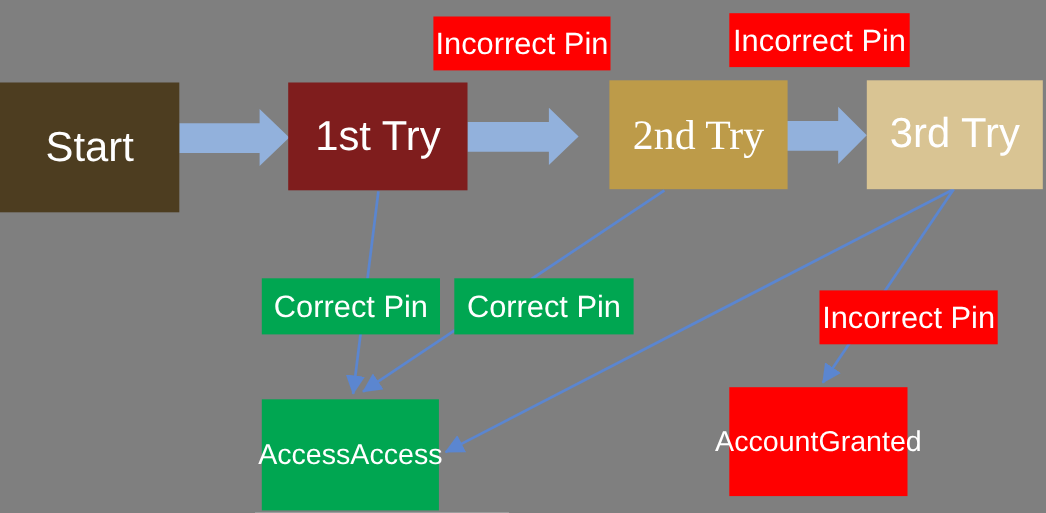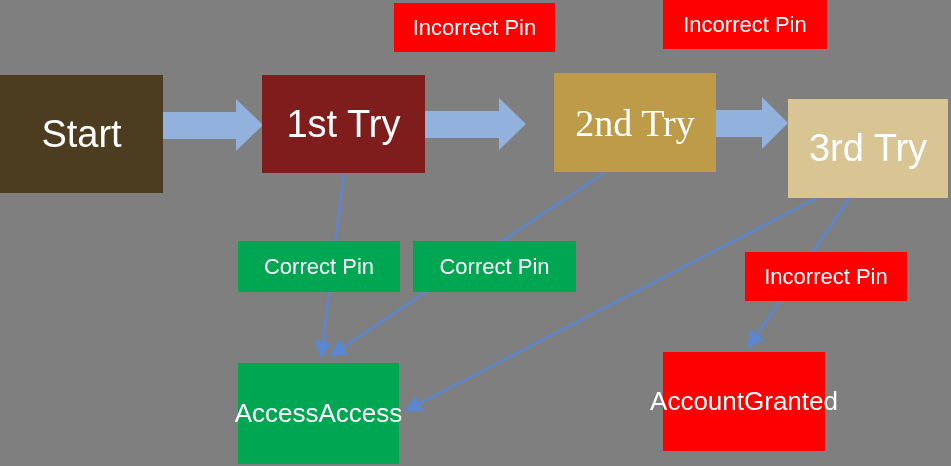--- a/index.html
+++ b/index.html
@@ -25,27 +25,27 @@
     color: #ffffff;
     z-index: 2;
   }
   .edge-label { z-index: 3; }
   .node.try { font-size: 38px; }
   .node.outcome {
     flex-direction: row;
     font-size: 26px;
     line-height: 1.24;
   }
-  .edge-label { font-size: 22px; }
+  .edge-label { font-size: 28px; margin-top: 12px; }
 
   
   #node-start           { left: 0;   top: 75;  width: 163px; height: 118px; top: 75px;  background: #4d3d20; }
   #node-try1            { left: 262px; top: 75px;  width: 163px; height: 98px;  background: #7f1d1d; }
   #node-try2            { left: 554px; top: 73px;  width: 162px; height: 99px;  background: #bd9b49; font-family: Liberation Serif, serif; }
-  #node-try3            { left: 788px; top: 73px;  width: 160px; height: 99px;  background: #d9c493; margin-top: 26px; }
+  #node-try3            { left: 788px; top: 73px;  width: 160px; height: 99px;  background: #d9c493; }
   #node-access-granted  { left: 238px; top: 363px; width: 161px; height: 101px; background: #00a651; }
   #node-account-blocked { left: 663px; top: 352px; width: 162px; height: 99px;  background: #ff0000; text-align: center; }
 
   #label-incorrect-pin-1 { left: 394px; top: 3px;   width: 161px; height: 49px; background: #ff0000; }
   #label-incorrect-pin-2 { left: 663px; top: 0;     width: 164px; height: 49px; background: #ff0000; }
   #label-incorrect-pin-3 { left: 745px; top: 252px; width: 162px; height: 49px; background: #ff0000; }
   #label-correct-pin-1   { left: 238px; top: 241px; width: 162px; height: 51px; background: #00a651; }
   #label-correct-pin-2   { left: 413px; top: 241px; width: 163px; height: 51px; background: #00a651; }
 </style>
 </head>

